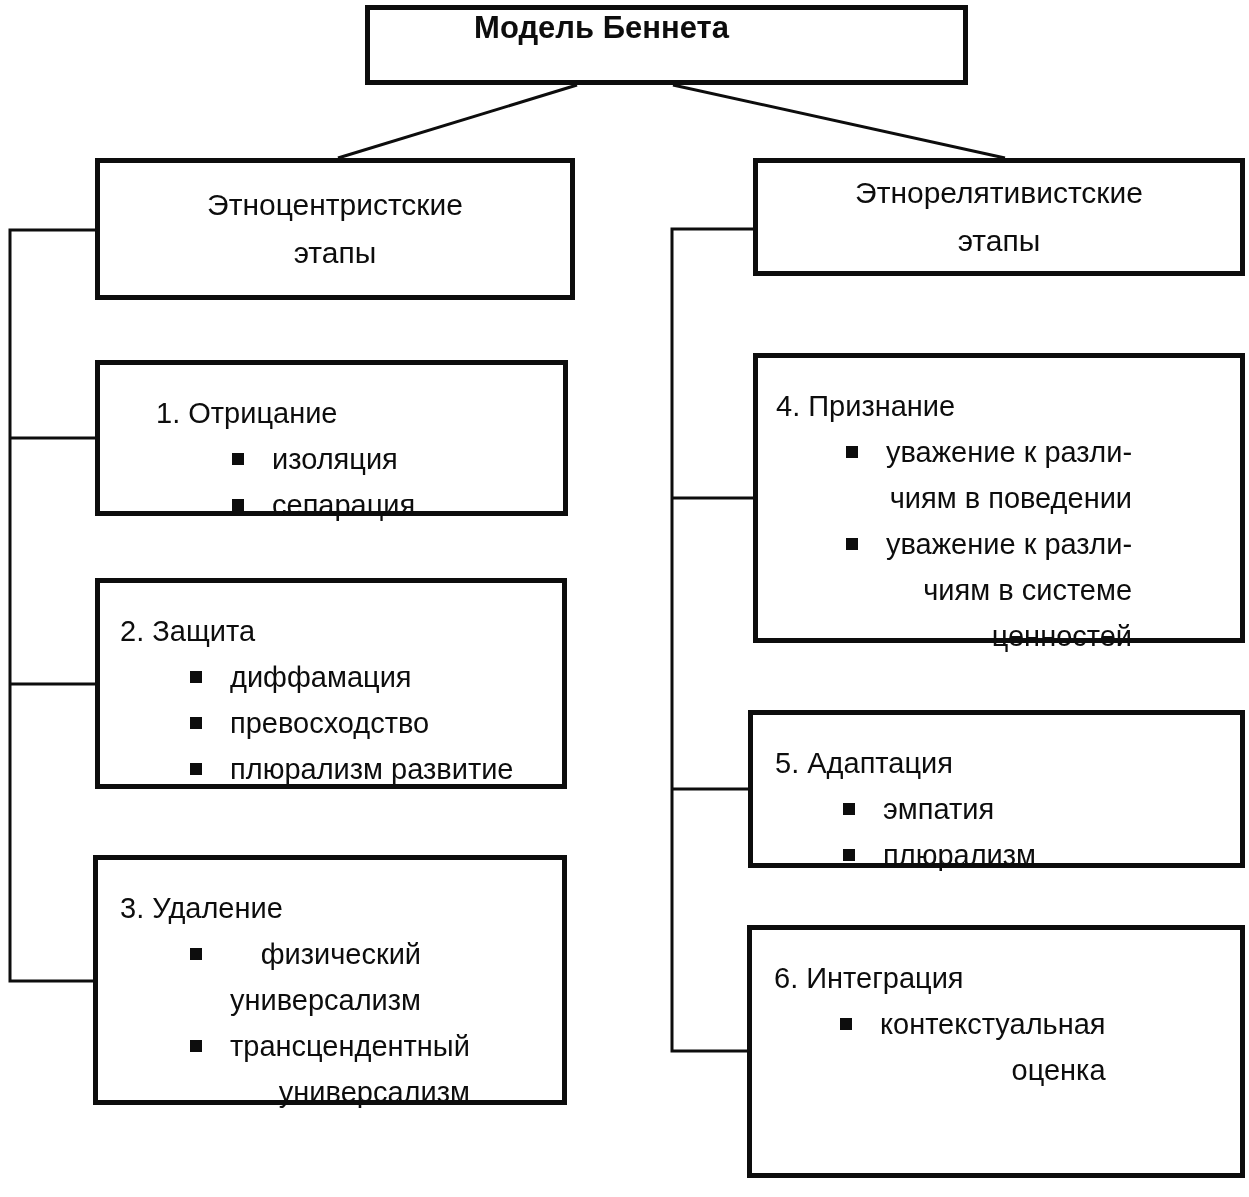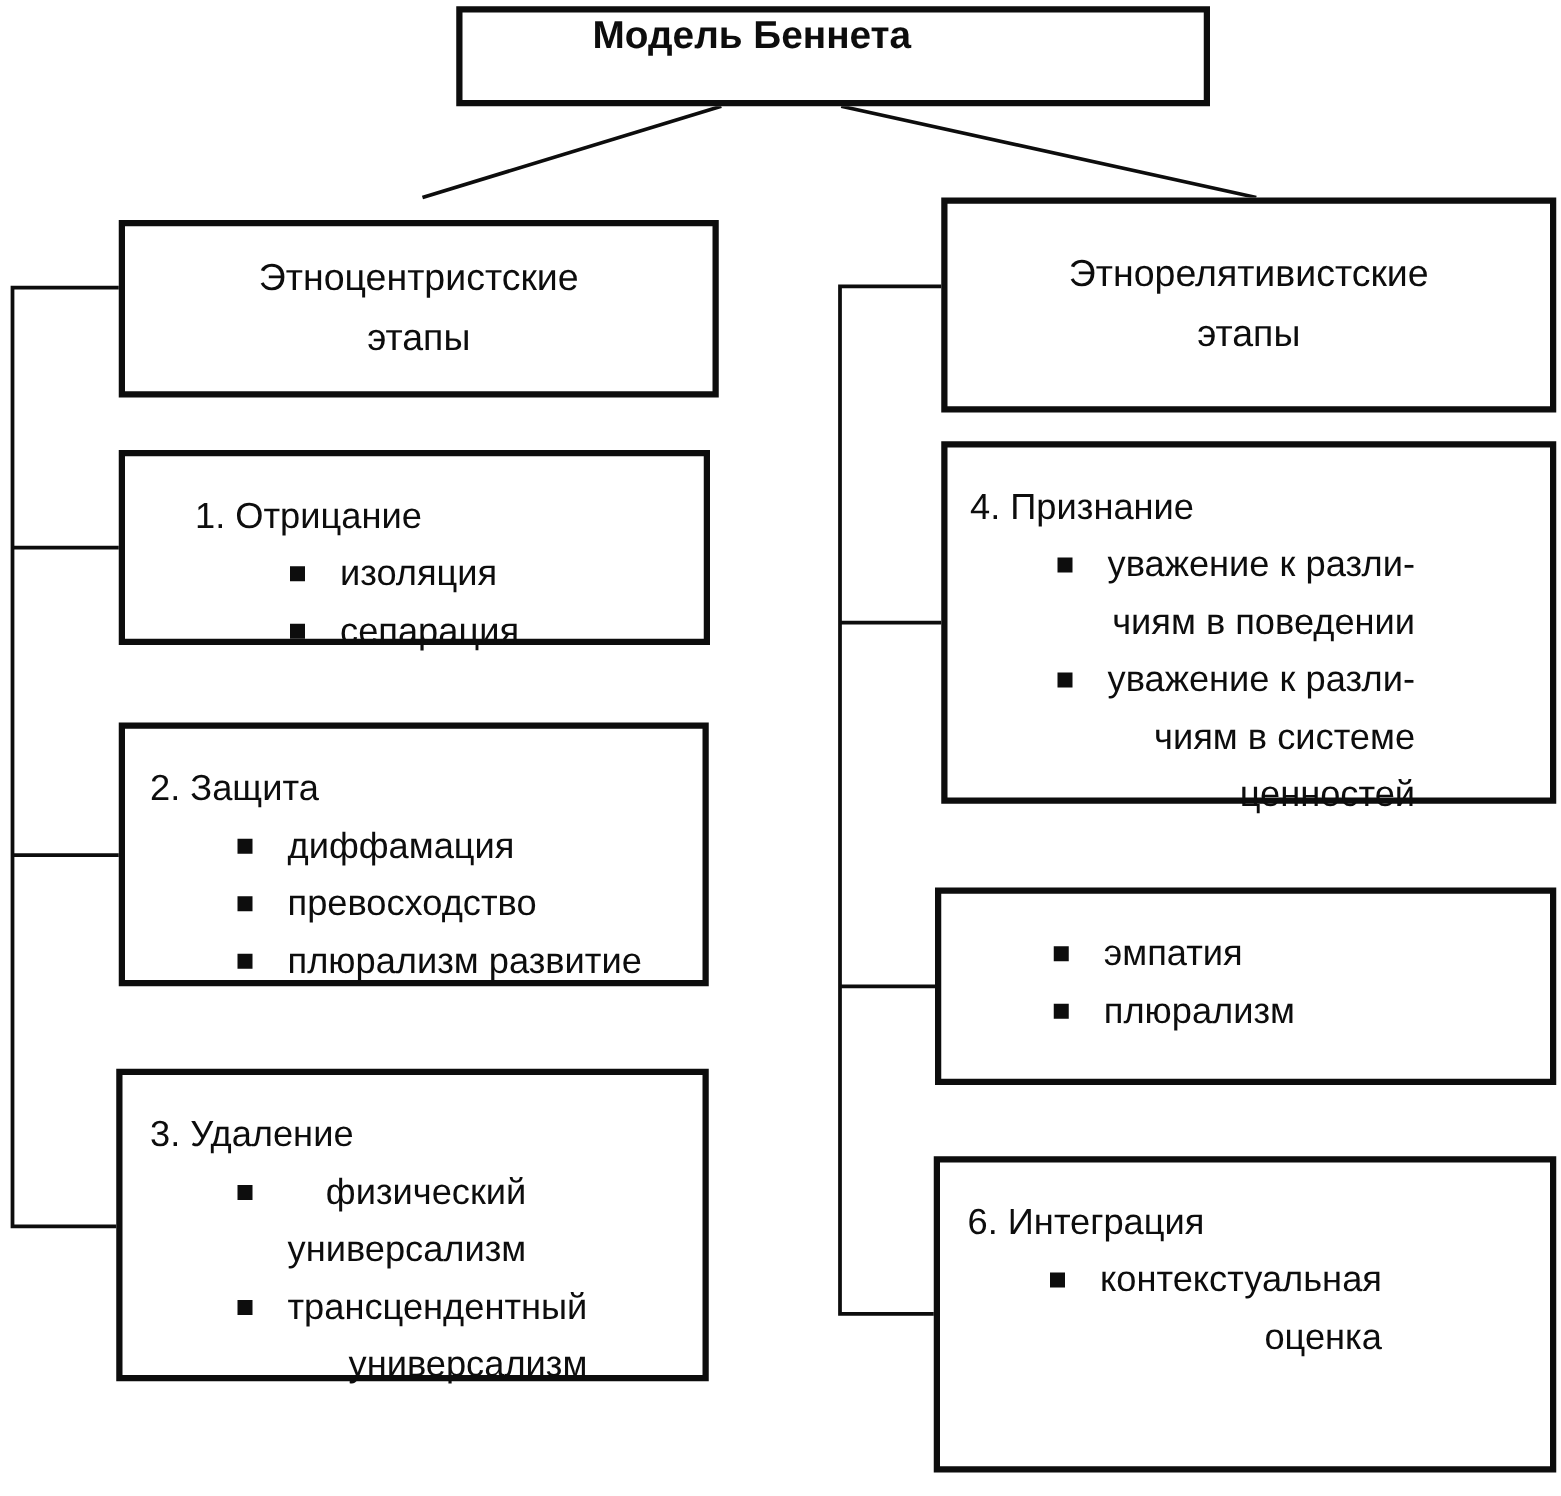--- a/index.html
+++ b/index.html
@@ -75,26 +75,26 @@
 
     <polyline points="754,229 672,229 672,1051 748,1051"></polyline>
     <line x1="672" y1="498" x2="754" y2="498"></line>
     <line x1="672" y1="789" x2="749" y2="789"></line>
   </svg>
 
   <div class="box title-box" style="left:365px; top:5px; width:603px; height:80px;">
     <span>Модель Беннета</span>
   </div>
 
-  <div class="box header-box" style="left:95px; top:176px; width:480px; height:142px;">
+  <div class="box header-box" style="left:95px; top:158px; width:480px; height:142px;">
     <span>Этноцентристские
 этапы</span>
   </div>
 
-  <div class="box header-box" style="left:753px; top:158px; width:492px; height:172px;">
+  <div class="box header-box" style="left:753px; top:158px; width:492px; height:118px;">
     <span>Этнорелятивистские
 этапы</span>
   </div>
 
   <div class="box stage-box" style="left:95px; top:360px; width:473px; height:156px; --li:56px; --ii:132px;">
     <div class="stage-label">1. Отрицание</div>
     <div class="stage-items">
       <div class="stage-item">
         <span class="bullet"></span>
         <span class="item-text">изоляция</span>
@@ -151,20 +151,21 @@
       <div class="stage-item">
         <span class="bullet"></span>
         <span class="item-text">уважение к разли-
 чиям в системе
 ценностей</span>
       </div>
     </div>
   </div>
 
   <div class="box stage-box" style="left:748px; top:710px; width:497px; height:158px; --li:22px; --ii:90px;">
+    <div class="stage-label">5. Адаптация</div>
     <div class="stage-items">
       <div class="stage-item">
         <span class="bullet"></span>
         <span class="item-text">эмпатия</span>
       </div>
       <div class="stage-item">
         <span class="bullet"></span>
         <span class="item-text">плюрализм</span>
       </div>
     </div>

